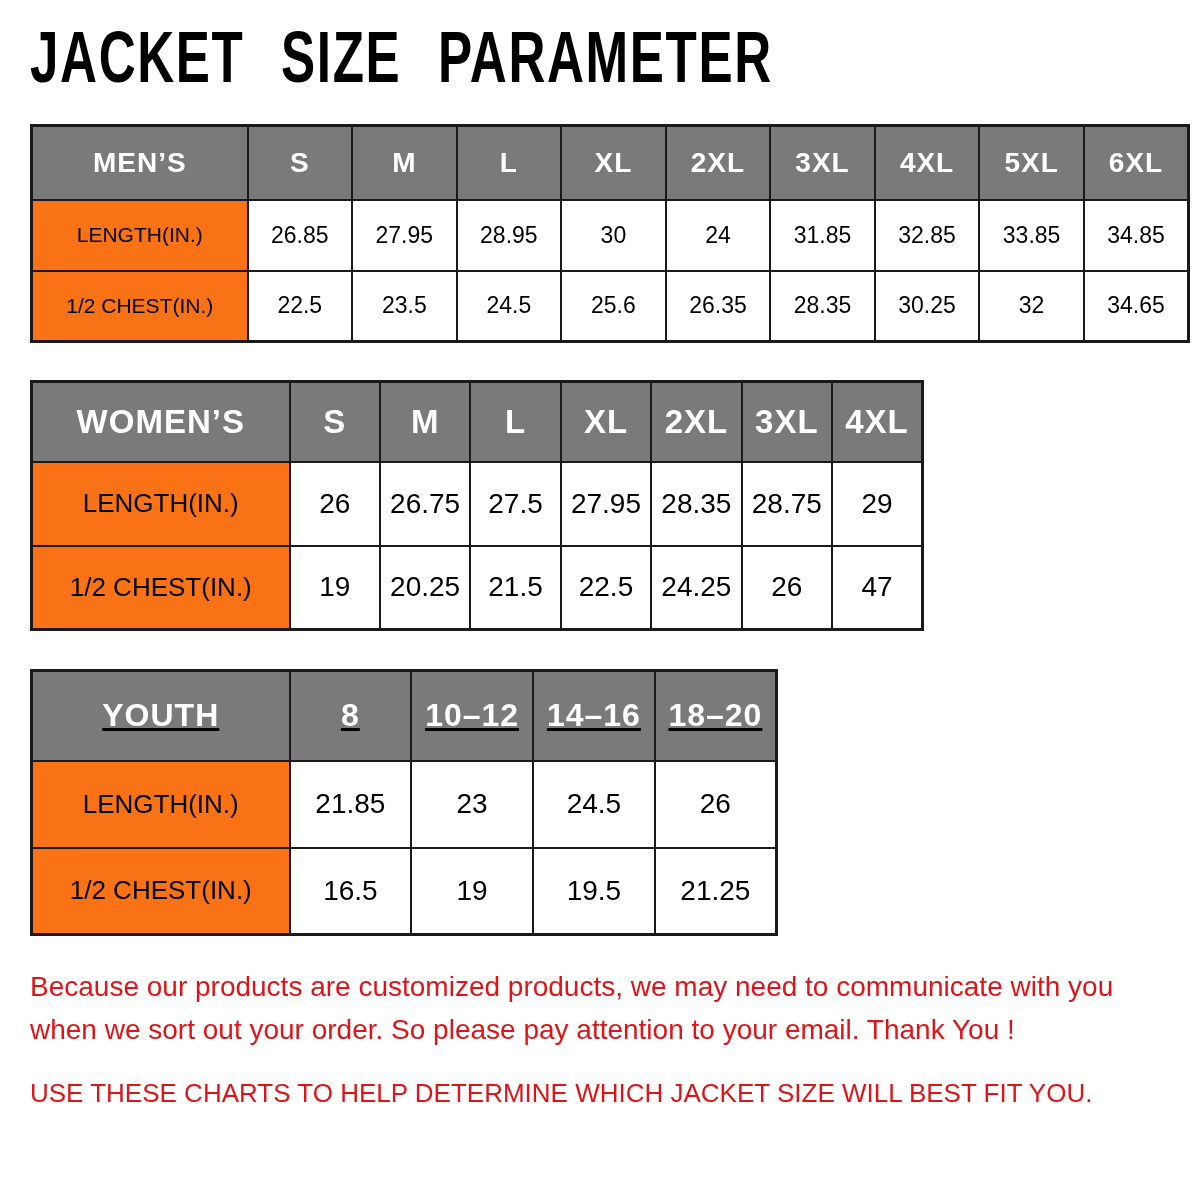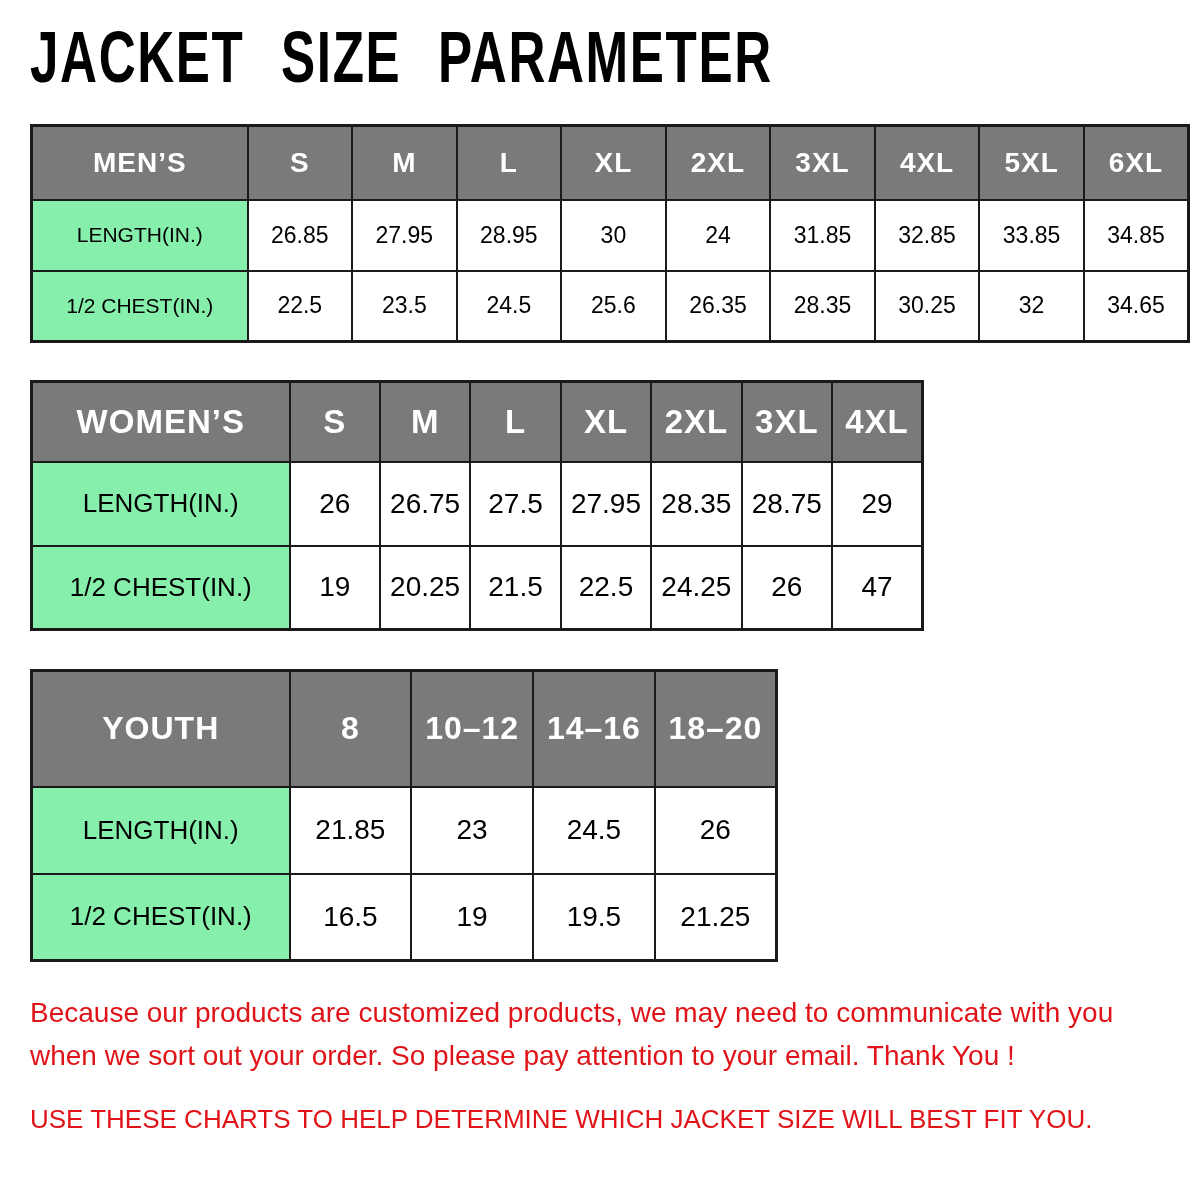--- a/index.html
+++ b/index.html
@@ -56,21 +56,21 @@
     padding: 0;
     overflow: hidden;
   }
   table.size-table thead th {
     background: #7a7a7a;
     color: #ffffff;
     font-weight: 700;
     letter-spacing: 1px;
   }
   table.size-table tbody th {
-    background: #86efac;
+    background: #f97316;
     color: #000000;
     font-weight: 400;
   }
   table.size-table tbody td {
     background: #ffffff;
     color: #000000;
     font-weight: 400;
   }
   
   .tbl-mens { width: 1160px; margin-bottom: 37px; }
@@ -84,21 +84,21 @@
   .tbl-womens { width: 894px; margin-bottom: 38px; }
   .tbl-womens col.first { width: 258px; }
   .tbl-womens thead tr { height: 80px; }
   .tbl-womens tbody tr { height: 84px; }
   .tbl-womens thead th { font-size: 33px; }
   .tbl-womens tbody th { font-size: 26px; }
   .tbl-womens tbody td { font-size: 28px; }
   
   .tbl-youth { width: 748px; margin-bottom: 0; }
   .tbl-youth col.first { width: 258px; }
-  .tbl-youth thead tr { height: 116px; }
+  .tbl-youth thead tr { height: 90px; text-decoration: underline; }
   .tbl-youth tbody tr { height: 87px; }
   .tbl-youth thead th { font-size: 32px; }
   .tbl-youth tbody th { font-size: 26px; }
   .tbl-youth tbody td { font-size: 28px; }
   
   .footer-para {
     margin: 30px 0 0 0;
     max-width: 1160px;
     font-size: 28px;
     line-height: 1.52;

